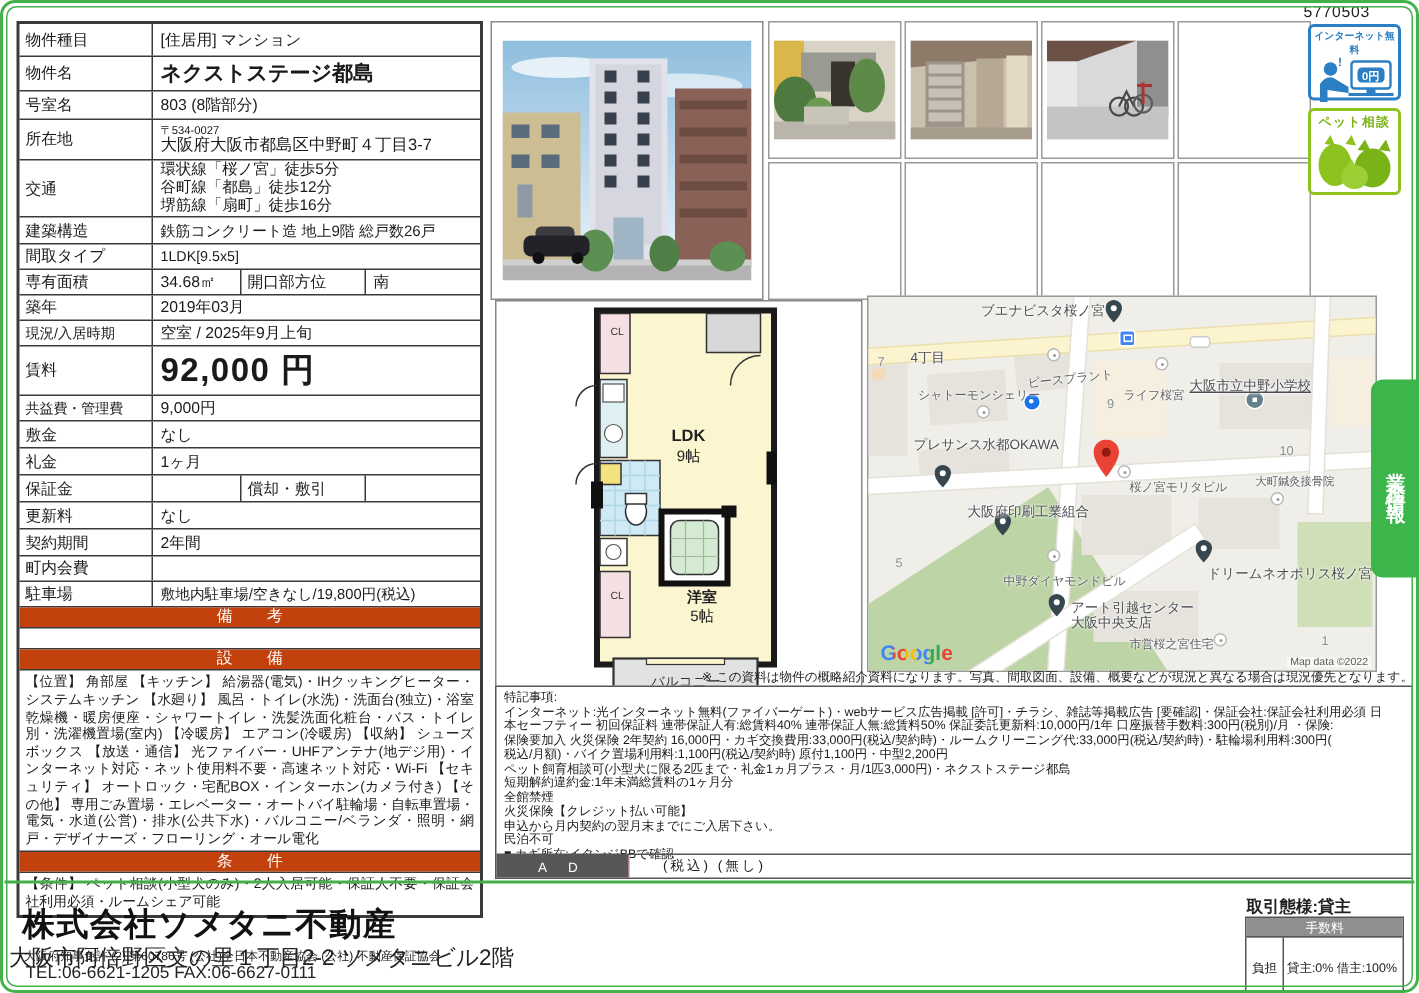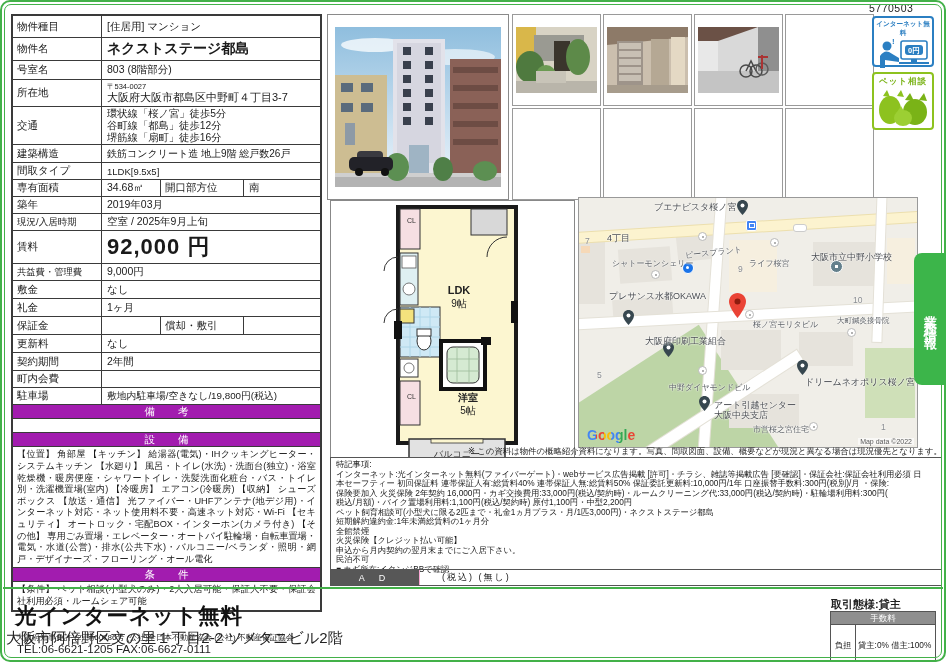--- a/index.html
+++ b/index.html
@@ -17,21 +17,21 @@
   .pl2{width:74px;min-width:74px;border-right:1px solid #3a3a3a;padding:1px 4px;display:flex;align-items:center;font-size:10.5px;}
   .pv2{flex:1;padding:1px 5px;display:flex;align-items:center;font-size:10.5px;border-right:1px solid #3a3a3a;}
   .h21{min-height:21px}.h22{min-height:22px}.h18{min-height:18px}.h26{min-height:26px}.h37{min-height:37px}
   .h17{min-height:17px}.h16{min-height:16px}.h24{min-height:24px}.h13{min-height:13px}
   .bname{font-weight:bold;font-size:14px;}
   .rent{font-weight:bold;font-size:22px;letter-spacing:1px;}
   .addr{display:block;}
   .addr .zip{display:block;font-size:7.5px;line-height:8px;margin-top:1px;}
   .addr .town{display:block;font-size:11px;line-height:13px;}
   .ml{display:block;font-size:10.3px;line-height:11.8px;}
-  .phead{background:#a21caf;color:#fff;text-align:center;font-size:10.5px;line-height:13px;letter-spacing:10px;padding-left:10px;}
+  .phead{background:#c2410c;color:#fff;text-align:center;font-size:10.5px;line-height:13px;letter-spacing:10px;padding-left:10px;}
   .ptext{padding:2px 4px;font-size:9.2px;line-height:11.6px;text-align:justify;}
   .pempty{min-height:13px;}
 
   
   .photo-main{position:absolute;left:327px;top:14px;width:180px;height:184px;border:1px solid #8a8a8a;background:#fff;display:flex;align-items:center;justify-content:center;}
   .thumb{position:absolute;width:87px;height:90px;border:1px solid #9a9a9a;background:#fff;display:flex;align-items:center;justify-content:center;}
 
   
   .docnum{position:absolute;left:869px;top:2px;font-size:10.5px;letter-spacing:.5px;color:#222;}
   .badge{position:absolute;left:872px;width:62px;border-radius:4px;background:#fff;box-sizing:border-box;text-align:center;}
@@ -437,21 +437,21 @@
         </svg></div>
     <div class="poi" style="left:230px;top:224px;"></div>
 
     <span class="mlabel big" style="left:75px;top:3px;">ブエナビスタ桜ノ宮</span>
     <span class="mlabel big" style="left:28px;top:34px;">4丁目</span>
     <span class="mnum" style="left:6px;top:38px;">7</span>
     <span class="mlabel" style="left:33px;top:60px;">シャトーモンシェリー</span>
     <span class="mlabel" style="left:106px;top:49px;transform:rotate(-6deg);">ピースプラント</span>
     <span class="mlabel" style="left:170px;top:60px;">ライフ桜宮</span>
     <span class="mnum" style="left:159px;top:66px;">9</span>
-    <span class="mlabel big" style="left:232px;top:53px;">大阪市立中野小学校</span>
+    <span class="mlabel big" style="left:214px;top:53px;text-decoration:underline;">大阪市立中野小学校</span>
     <span class="mlabel big" style="left:30px;top:92px;">プレサンス水都OKAWA</span>
     <span class="mlabel" style="left:174px;top:121px;">桜ノ宮モリタビル</span>
     <span class="mlabel" style="left:258px;top:118px;font-size:7.5px;">大町鍼灸接骨院</span>
     <span class="mnum" style="left:274px;top:97px;">10</span>
     <span class="mlabel big" style="left:66px;top:137px;">大阪府印刷工業組合</span>
     <span class="mnum" style="left:18px;top:172px;">5</span>
     <span class="mlabel" style="left:90px;top:184px;">中野ダイヤモンドビル</span>
     <span class="mlabel big" style="left:135px;top:201px;">アート引越センター</span>
     <span class="mlabel big" style="left:135px;top:211px;">大阪中央支店</span>
     <span class="mlabel big" style="left:226px;top:178px;">ドリームネオポリス桜ノ宮</span>
@@ -479,21 +479,21 @@
       <span class="nline">■ カギ所在:イタンジBBで確認</span>
     </div>
     <div class="adrow">
       <div class="adcell">A D</div>
       <div class="adval">(税込) (無し)</div>
     </div>
   </div>
 
   <div class="footline"></div>
   <div class="license">大阪府知事免許 (2) 第60786号 (公社)全日本不動産協会  (公社) 不動産保証協会</div>
-  <div class="company">光インターネット無料</div>
+  <div class="company">株式会社ソメタニ不動産</div>
   <div class="caddr">大阪市阿倍野区文の里１丁目2-2  ソメタニビル2階</div>
   <div class="ctel">TEL:06-6621-1205  FAX:06-6627-0111</div>
   <div class="dealtype">取引態様:貸主</div>
   <div class="feetable">
     <div class="feehead">手数料</div>
     <div class="feerow">
         <div class="feelabel">負担</div>
         <div class="feeval">貸主:0% 借主:100%</div>
       </div>
     <div class="feerow">

